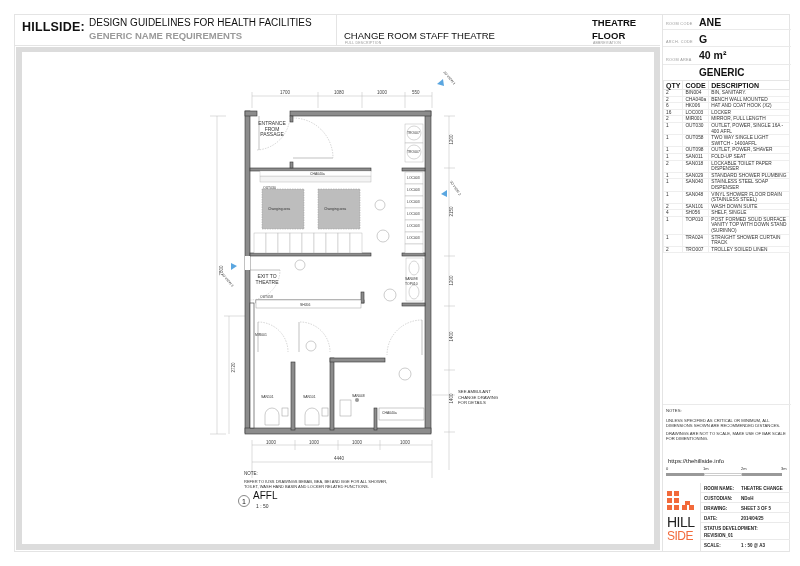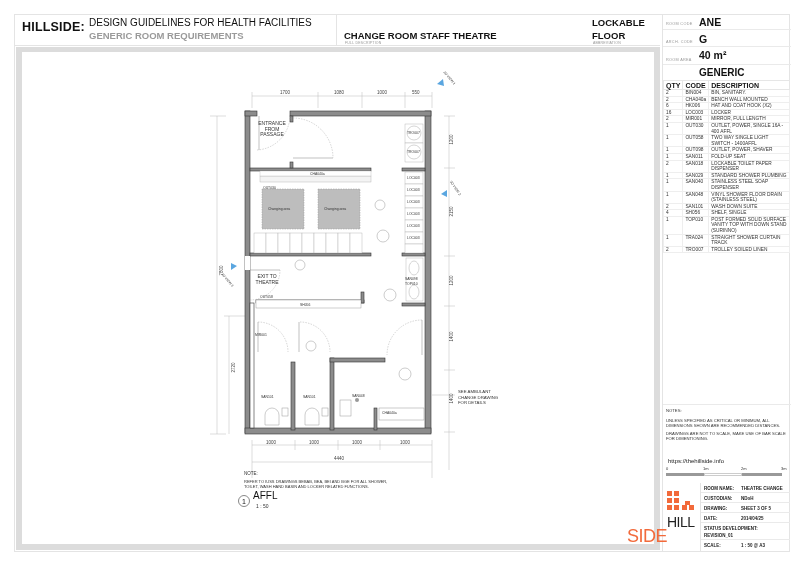--- a/index.html
+++ b/index.html
@@ -7,21 +7,21 @@
   body{position:relative;font-family:"Liberation Sans",sans-serif;color:#222}
   .abs{position:absolute}
 
   
   .sheet{position:absolute;left:14px;top:14px;width:776px;height:538px;border:1px solid #e4e4e4}
   .hdr{position:absolute;left:14px;top:14px;width:646px;height:32px;border-bottom:1px solid #e4e4e4}
   .brand{position:absolute;left:22px;top:20px;font-size:12.5px;font-weight:bold;color:#111;letter-spacing:.2px}
   .hd1{position:absolute;left:89px;top:17px;font-size:10px;font-weight:normal;color:#111}
   .hd2{position:absolute;left:89px;top:30px;font-size:9.5px;font-weight:bold;color:#9a9a9a}
   .vsep{position:absolute;width:1px;background:#e4e4e4}
-  .fulldesc{position:absolute;left:344px;top:30px;font-size:9.5px;font-weight:bold;color:#111}
+  .fulldesc{position:absolute;left:344px;top:30px;font-size:9.5px;font-weight:normal;color:#111}
   .tiny{position:absolute;font-size:3.5px;color:#999;letter-spacing:.2px}
   .abbr{position:absolute;left:592px;top:16px;font-size:9.5px;font-weight:bold;color:#111;line-height:13px}
 
   
   .drawframe{position:absolute;left:16px;top:47px;width:644px;height:503px;background:#dcdcdc}
   .drawinner{position:absolute;left:22px;top:52px;width:632px;height:492px;background:#fff}
 
   
   .rp{position:absolute;left:662px;top:14px;width:128px;height:538px;border-left:1px solid #e4e4e4}
   .rrow{position:absolute;left:663px;width:128px;border-bottom:1px solid #eaeaea}
@@ -54,26 +54,26 @@
   .plan-n{position:absolute;left:238px;top:495px;width:12px;height:12px;border:1px solid #888;border-radius:50%;font-size:7px;text-align:center;line-height:11px;color:#111}
 </style>
 </head>
 <body>
 
 <div class="sheet"></div>
 
 <div class="hdr"></div>
 <div class="brand">HILLSIDE:</div>
 <div class="hd1">DESIGN GUIDELINES FOR HEALTH FACILITIES</div>
-<div class="hd2">GENERIC ROOM REQUIREMENTS</div>
+<div class="hd2">GENERIC NAME REQUIREMENTS</div>
 <div class="vsep" style="left:336px;top:14px;height:32px"></div>
 <div class="fulldesc">CHANGE ROOM STAFF THEATRE</div>
 <div class="tiny" style="left:345px;top:41px">FULL DESCRIPTION</div>
 <div class="abbr">
-  <div>LOCKABLE</div>
+  <div>THEATRE</div>
   <div>FLOOR</div>
 </div>
 <div class="tiny" style="left:593px;top:41px">ABBREVIATION</div>
 
 <div class="drawframe"></div>
 <div class="drawinner"></div>
 
 <svg class="abs" style="left:0;top:0" width="800" height="566">
   <defs>
     <pattern id="hatch" width="3" height="3" patternUnits="userSpaceOnUse">
@@ -408,21 +408,21 @@
     <rect x="2" y="8" width="5" height="5"></rect>
       <rect x="9" y="8" width="5" height="5"></rect>
     <rect x="2" y="15" width="5" height="5"></rect>
       <rect x="9" y="15" width="5" height="5"></rect>
     <rect x="17" y="15" width="5" height="5"></rect>
       <rect x="24" y="15" width="5" height="5"></rect>
     <rect x="20" y="11" width="5" height="4"></rect>
   </g>
 </svg>
 <div class="abs" style="left:667px;top:515px;font-size:14px;color:#222;line-height:14px;letter-spacing:-.5px">HILL</div>
-<div class="abs" style="left:627px;top:529px;font-size:18px;color:#f26a3b;line-height:14px;letter-spacing:-.5px">SIDE</div>
+<div class="abs" style="left:667px;top:529px;font-size:12px;color:#f26a3b;line-height:14px;letter-spacing:-.5px">SIDE</div>
 
 <div class="vsep" style="left:700px;top:483px;height:69px"></div>
 <div class="trow" style="top:483px;height:10px">
     <span class="k">ROOM NAME:</span>
     <span class="v">THEATRE CHANGE</span>
   </div>
 <div class="trow" style="top:493px;height:10px">
     <span class="k">CUSTODIAN:</span>
     <span class="v">NDoH</span>
   </div>

